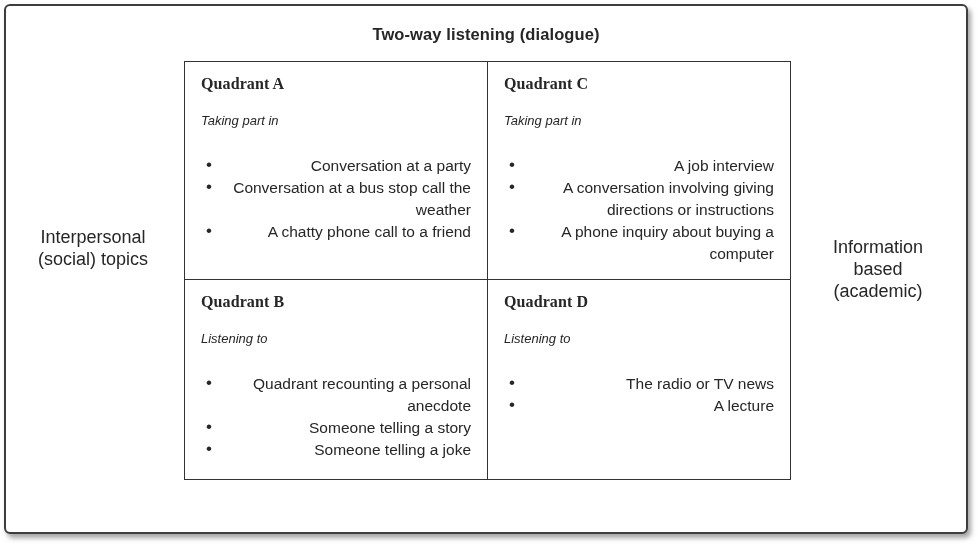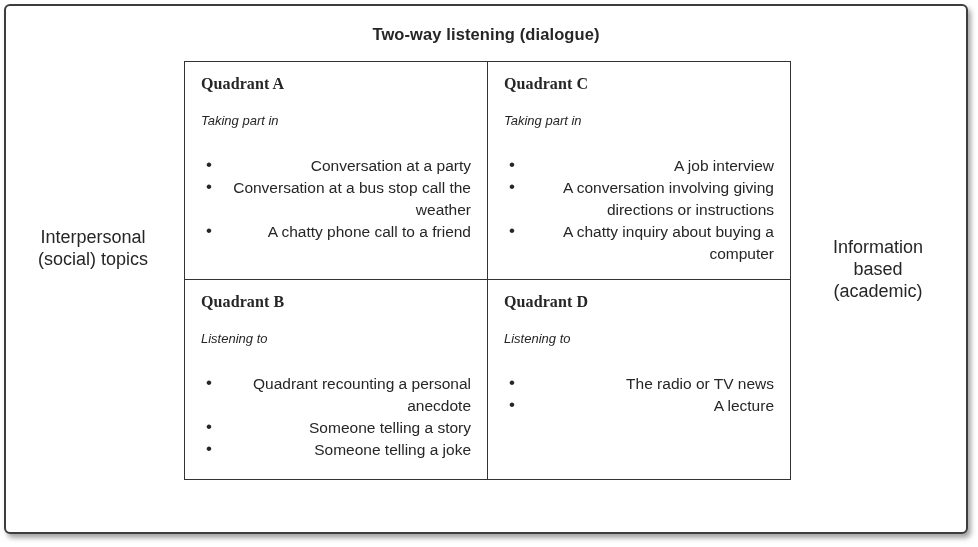--- a/index.html
+++ b/index.html
@@ -113,21 +113,21 @@
           <li>A chatty phone call to a friend</li>
         </ul>
       </div>
 
       <div class="cell cell-c">
         <div class="cell-title">Quadrant C</div>
         <div class="cell-lead">Taking part in</div>
         <ul class="cell-list">
           <li>A job interview</li>
           <li>A conversation involving giving directions or instructions</li>
-          <li>A chatty inquiry about buying a computer</li>
+          <li>A phone inquiry about buying a computer</li>
         </ul>
       </div>
 
       <div class="cell cell-b">
         <div class="cell-title">Quadrant B</div>
         <div class="cell-lead">Listening to</div>
         <ul class="cell-list">
           <li>Quadrant recounting a personal anecdote</li>
           <li>Someone telling a story</li>
           <li>Someone telling a joke</li>

